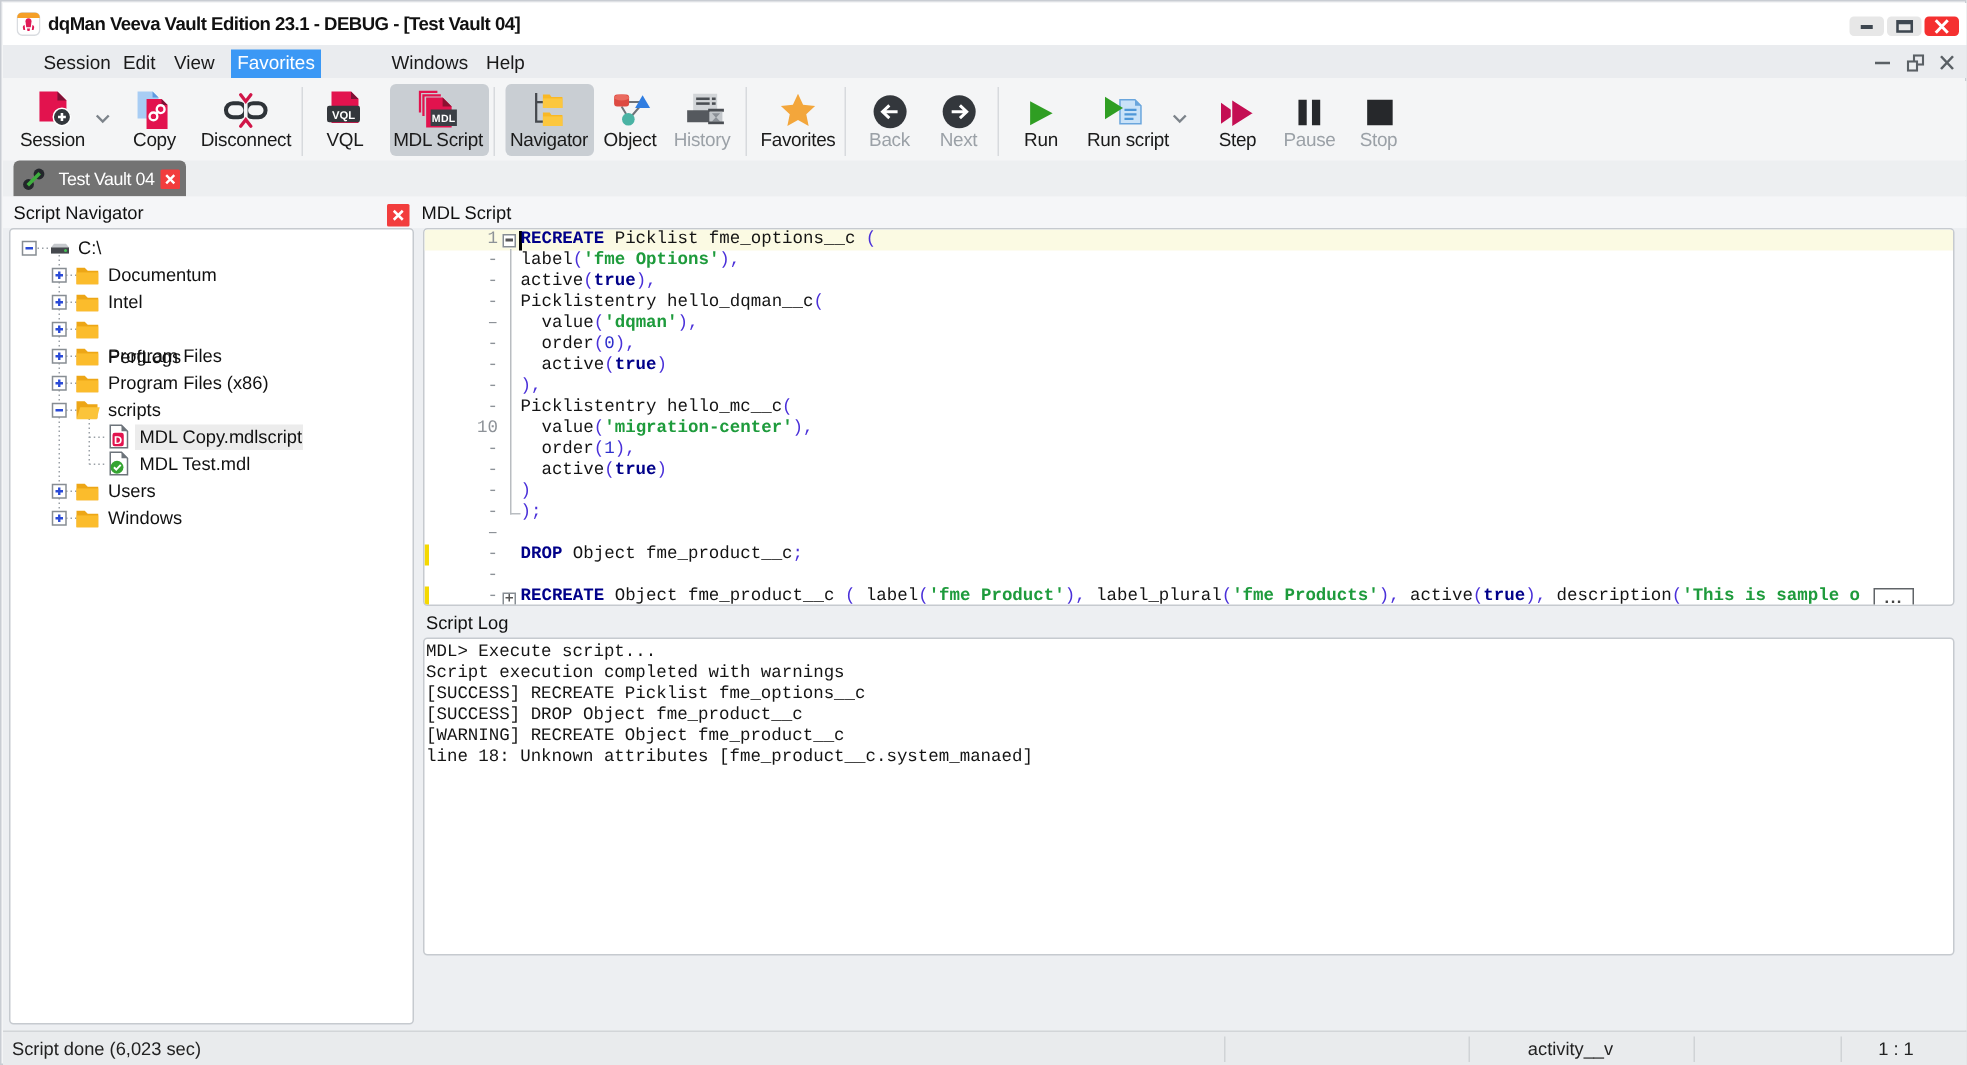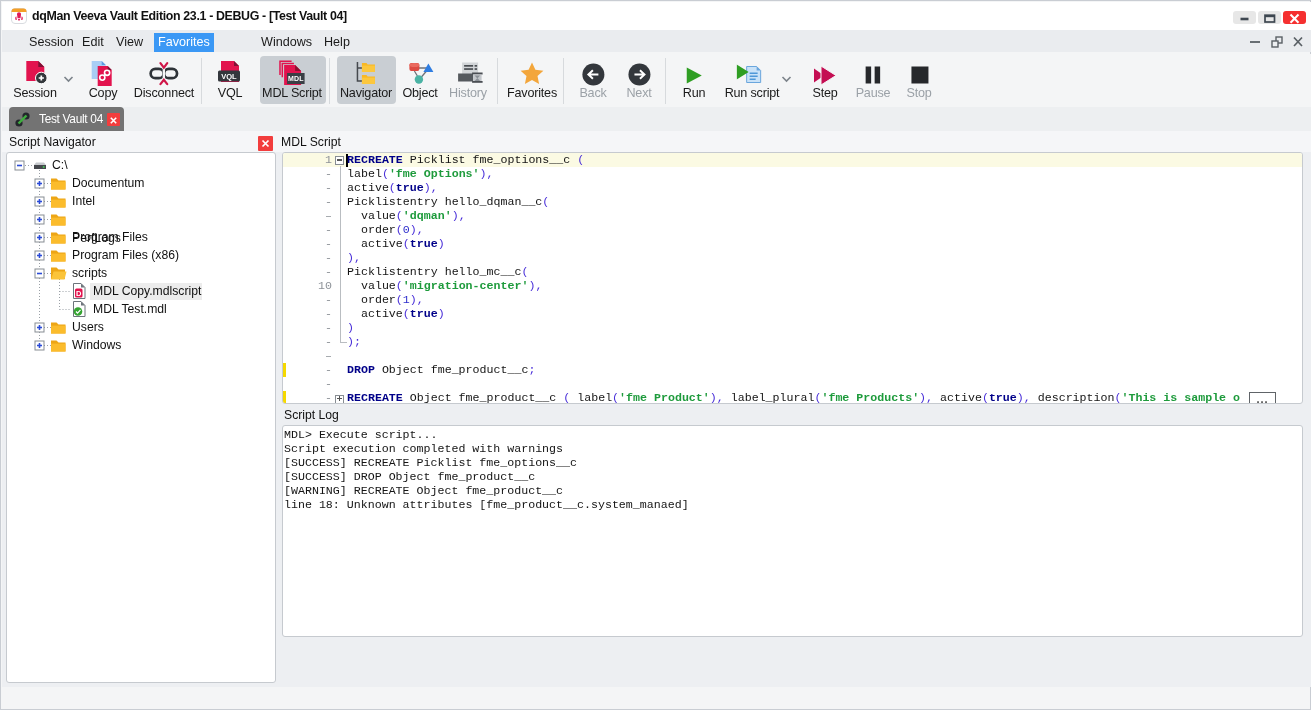--- a/index.html
+++ b/index.html
@@ -457,13 +457,22 @@
     <div class="phead" style="left:282px;top:277px;">Script Log</div>
     <div class="pbox" id="logbox" style="left:280px;top:294px;width:1021px;height:212px;overflow:hidden;">
       <div class="mono abs" style="left:1px;top:2px;color:#141414;">MDL&gt; Execute script...
 Script execution completed with warnings
 [SUCCESS] RECREATE Picklist fme_options__c
 [SUCCESS] DROP Object fme_product__c
 [WARNING] RECREATE Object fme_product__c
 line 18: Unknown attributes [fme_product__c.system_manaed]</div>
     </div>
   </div>
+  <div id="statusbar">
+    <span class="abs" style="left:6px;top:4px;font-size:12.2px;color:#222;">Script done (6,023 sec)</span>
+    <div class="ssep" style="left:814px;"></div>
+    <div class="ssep" style="left:977px;"></div>
+    <div class="ssep" style="left:1127px;"></div>
+    <div class="ssep" style="left:1225px;"></div>
+    <span class="abs" style="left:1045px;top:4px;font-size:12.2px;color:#222;transform:translateX(-50%);">activity__v</span>
+    <span class="abs" style="left:1262px;top:4px;font-size:12.2px;color:#222;transform:translateX(-50%);">1 : 1</span>
+  </div>
 </div>
 
 </body></html>

